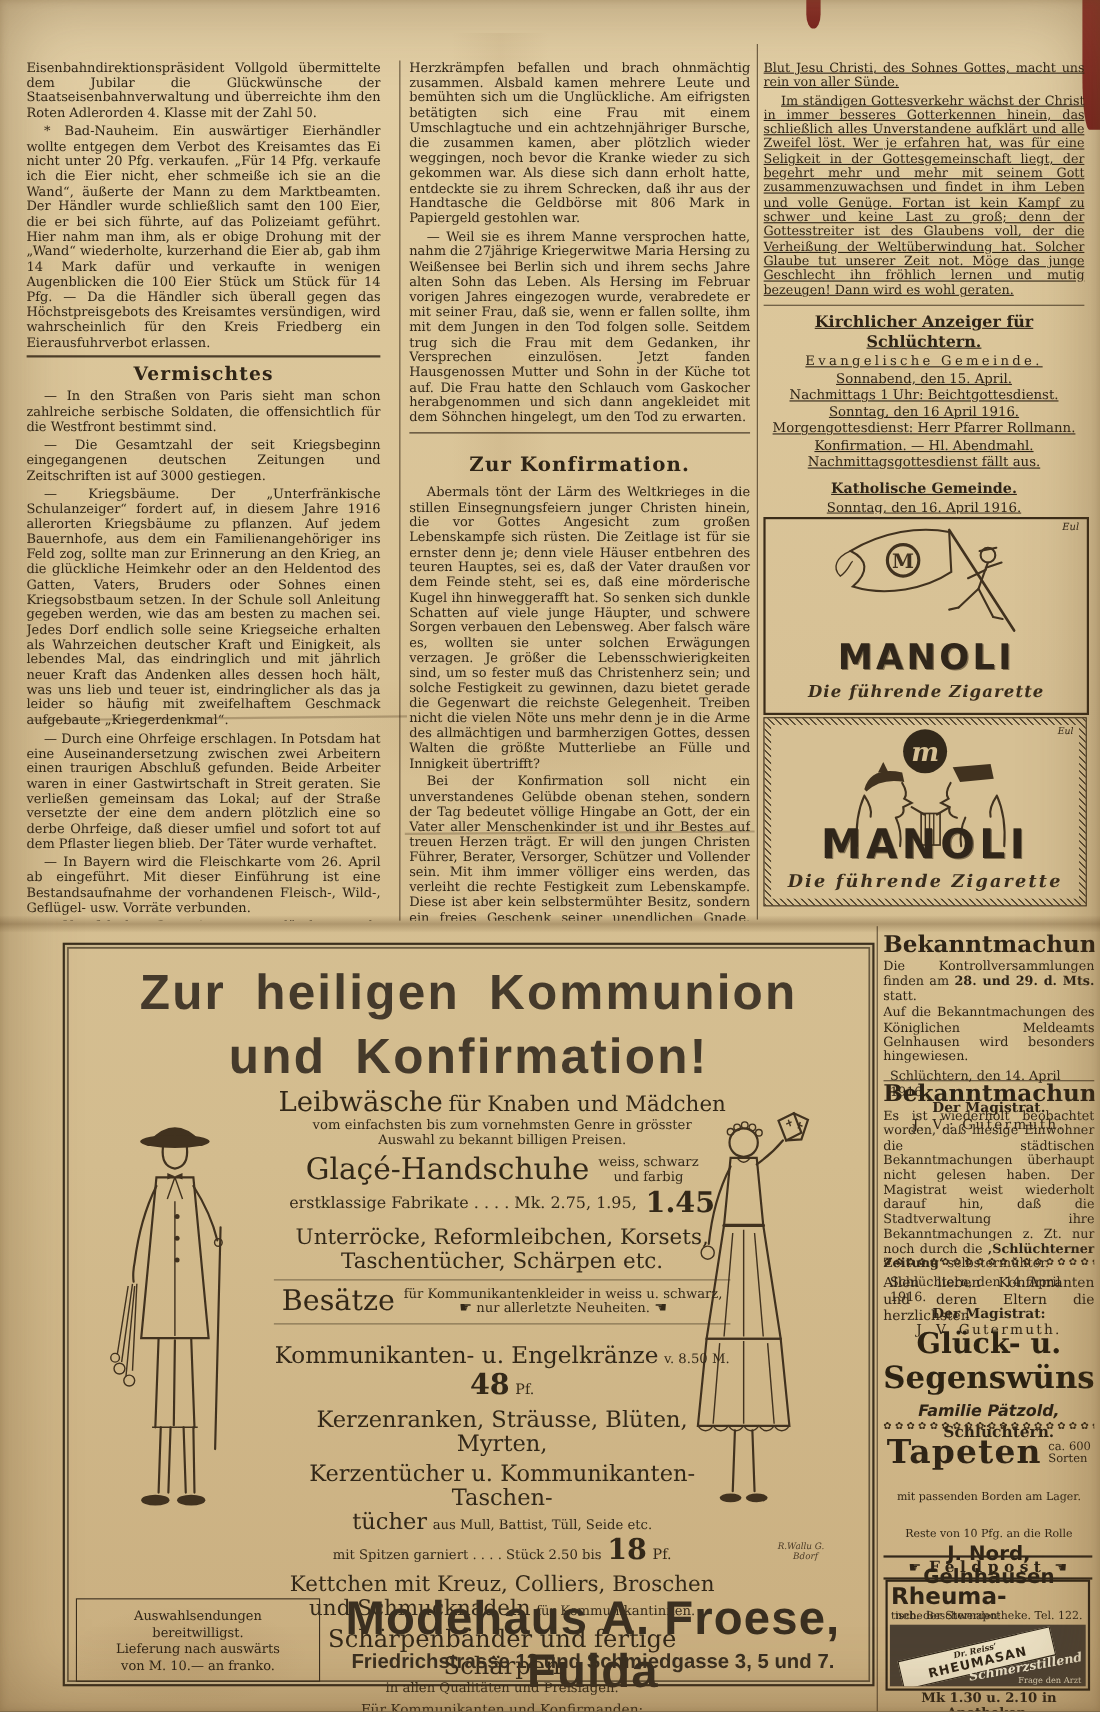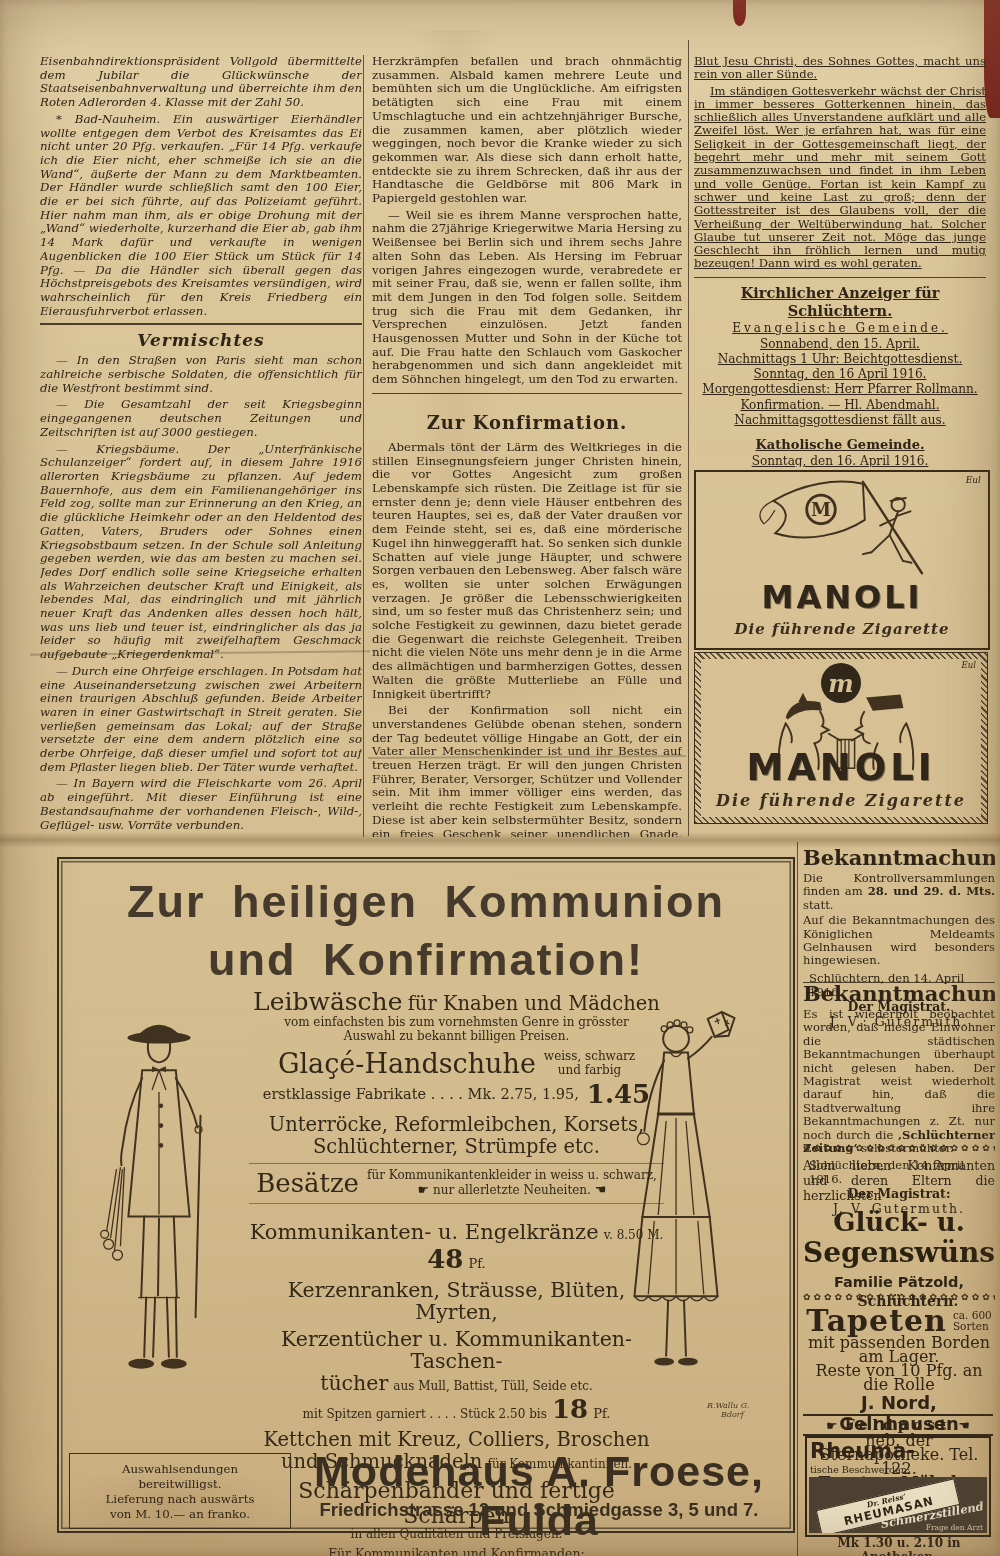--- a/index.html
+++ b/index.html
@@ -42,21 +42,21 @@
   .bek-body{font-size:11.6px;line-height:13.4px;text-align:justify;margin:2px 0;}
   .bek-date{font-size:11.6px;margin:3px 0 0 6px;}
   .bek-sig1{text-align:center;font-weight:bold;font-size:12.5px;line-height:15px;}
   .bek-sig2{text-align:center;font-size:12.5px;letter-spacing:2px;line-height:15px;}
   .flowers{font-family:"DejaVu Sans",sans-serif;font-size:9px;letter-spacing:3px;white-space:nowrap;
     overflow:hidden;color:#3c2d18;text-align:center;}
   .congrat-intro{font-size:12.6px;line-height:15px;text-align:justify;}
   .congrat-big{font-weight:bold;text-align:center;color:#2c2212;}
   .tap-title{font-family:"DejaVu Serif",serif;font-weight:bold;font-size:30px;letter-spacing:1px;line-height:30px;}
   .tap-small{font-size:10.5px;line-height:11.5px;}
-  .tap-line{font-size:16px;line-height:14px;text-align:center;}
+  .tap-line{font-size:10px;line-height:14px;text-align:center;margin-top:19px;}
   .tap-name{font-family:"DejaVu Sans","Liberation Sans",sans-serif;font-weight:bold;font-size:18px;
     text-align:center;line-height:21px;}
   .feldpost{display:flex;align-items:center;justify-content:center;gap:7px;border-top:2px solid #33281a;
     border-bottom:2px solid #33281a;padding:1px 0;}
   .feld-label{font-weight:bold;font-size:14px;letter-spacing:5px;}
   .hand{font-family:"DejaVu Sans",sans-serif;font-size:13px;}
   .rheuma{position:absolute;left:2px;right:4px;border:2px solid #2f2517;}
   .rh-head{display:flex;align-items:baseline;gap:4px;padding:1px 3px;}
   .rh-title{font-family:"DejaVu Sans",sans-serif;font-weight:bold;font-size:21px;}
   .rh-sub{font-size:9.5px;}
@@ -105,21 +105,21 @@
   <div class="stain" style="left:60px;top:1460px;width:220px;height:90px;background:radial-gradient(closest-side,rgba(110,75,35,.12),rgba(110,75,35,0));"></div>
   <div class="stain" style="left:410px;top:30px;width:90px;height:520px;border-radius:0;background:linear-gradient(90deg,rgba(125,90,45,0),rgba(125,90,45,.08),rgba(125,90,45,0));"></div>
   <div class="crease" style="top:832px;"></div>
   <div class="scratch" style="left:30px;top:652px;width:340px;transform:rotate(-0.6deg);"></div>
   <div class="scratch" style="left:368px;top:756px;width:318px;transform:rotate(-0.4deg);"></div>
 
   <div class="colrule" style="left:363px;top:55px;height:782px;"></div>
   <div class="colrule" style="left:688px;top:40px;height:796px;"></div>
   <div class="colrule" style="left:797px;top:842px;height:714px;"></div>
 
-  <div class="col" style="left:40px;top:55px;width:322px;height:782px;font-style:italic;">
+  <div class="col" style="left:24px;top:55px;width:322px;height:782px;">
     <p class="bp">Eisenbahndirektionspräsident Vollgold übermittelte dem Jubilar die Glückwünsche der Staatseisenbahnverwaltung und überreichte ihm den Roten Adlerorden 4. Klasse mit der Zahl 50.</p>
     <p class="bp ind">* Bad-Nauheim. Ein auswärtiger Eierhändler wollte entgegen dem Verbot des Kreisamtes das Ei nicht unter 20 Pfg. verkaufen. „Für 14 Pfg. verkaufe ich die Eier nicht, eher schmeiße ich sie an die Wand“, äußerte der Mann zu dem Marktbeamten. Der Händler wurde schließlich samt den 100 Eier, die er bei sich führte, auf das Polizeiamt geführt. Hier nahm man ihm, als er obige Drohung mit der „Wand“ wiederholte, kurzerhand die Eier ab, gab ihm 14 Mark dafür und verkaufte in wenigen Augenblicken die 100 Eier Stück um Stück für 14 Pfg. — Da die Händler sich überall gegen das Höchstpreisgebots des Kreisamtes versündigen, wird wahrscheinlich für den Kreis Friedberg ein Eierausfuhrverbot erlassen.</p>
     <div class="h-verm">Vermischtes</div>
     <p class="bp ind">— In den Straßen von Paris sieht man schon zahlreiche serbische Soldaten, die offensichtlich für die Westfront bestimmt sind.</p>
     <p class="bp ind">— Die Gesamtzahl der seit Kriegsbeginn eingegangenen deutschen Zeitungen und Zeitschriften ist auf 3000 gestiegen.</p>
     <p class="bp ind">— Kriegsbäume. Der „Unterfränkische Schulanzeiger“ fordert auf, in diesem Jahre 1916 allerorten Kriegsbäume zu pflanzen. Auf jedem Bauernhofe, aus dem ein Familienangehöriger ins Feld zog, sollte man zur Erinnerung an den Krieg, an die glückliche Heimkehr oder an den Heldentod des Gatten, Vaters, Bruders oder Sohnes einen Kriegsobstbaum setzen. In der Schule soll Anleitung gegeben werden, wie das am besten zu machen sei. Jedes Dorf endlich solle seine Kriegseiche erhalten als Wahrzeichen deutscher Kraft und Einigkeit, als lebendes Mal, das eindringlich und mit jährlich neuer Kraft das Andenken alles dessen hoch hält, was uns lieb und teuer ist, eindringlicher als das ja leider so häufig mit zweifelhaftem Geschmack aufgebaute „Kriegerdenkmal“.</p>
     <p class="bp ind">— Durch eine Ohrfeige erschlagen. In Potsdam hat eine Auseinandersetzung zwischen zwei Arbeitern einen traurigen Abschluß gefunden. Beide Arbeiter waren in einer Gastwirtschaft in Streit geraten. Sie verließen gemeinsam das Lokal; auf der Straße versetzte der eine dem andern plötzlich eine so derbe Ohrfeige, daß dieser umfiel und sofort tot auf dem Pflaster liegen blieb. Der Täter wurde verhaftet.</p>
     <p class="bp ind">— In Bayern wird die Fleischkarte vom 26. April ab eingeführt. Mit dieser Einführung ist eine Bestandsaufnahme der vorhandenen Fleisch-, Wild-, Geflügel- usw. Vorräte verbunden.</p>
     <p class="bp ind">— Von falschen Samaritern ausgeplündert wurde ein hilfloses Mädchen in Lichtenberg. Eine Korrespondentin Johanna K. wurde in der Müggelstraße von</p>
   </div>
@@ -270,21 +270,21 @@
             <div class="asm">und farbig</div>
           </span>
         </div>
         <div class="arow">
           <span style="font-size:14.5px;">erstklassige Fabrikate .  .  .  .  Mk. 2.75, 1.95,</span>
           <span class="aprice">1.45</span>
         </div>
       </div>
       <div class="asec">
         <div class="alg">Unterröcke, Reformleibchen, Korsets,</div>
-        <div class="alg">Schlüchterner, Strümpfe etc.</div>
+        <div class="alg">Taschentücher, Schärpen etc.</div>
       </div>
       <div class="asec" style="border-top:1px solid rgba(59,47,30,.5);padding-top:4px;">
         <div class="arow">
           <span class="atitle" style="font-size:26px;">Besätze</span>
           <span>
             <div class="asm">für Kommunikantenkleider in weiss u. schwarz,</div>
             <div class="asm">
               <span class="hand">☛</span>
               <span>nur allerletzte Neuheiten.</span>
               <span class="hand">☚</span>
@@ -356,21 +356,21 @@
       <div class="bek-sig1">Der Magistrat:</div>
       <div class="bek-sig2">J. V. Gutermuth.</div>
     </div>
 
     <div class="flowers" style="position:absolute;top:303px;left:0;right:0;">✿✿✿✿✿✿✿✿✿✿✿✿✿✿✿✿✿✿✿✿✿✿</div>
 
     <div style="position:absolute;top:318px;left:0;right:0;">
       <div class="congrat-intro">Allen lieben Konfirmanten und deren Eltern die herzlichsten</div>
       <div class="congrat-big" style="font-size:26px;line-height:30px;margin-top:4px;">Glück- u.</div>
       <div class="congrat-big" style="font-size:28px;line-height:32px;">Segenswünsche!</div>
-      <div style="text-align:center;margin-top:3px;"><span style="font-family:'DejaVu Sans',sans-serif;font-weight:bold;font-size:14.5px;">Familie Pätzold,</span> <span style="font-weight:bold;font-size:14px;padding-left:18px;">Schlüchtern.</span></div>
+      <div style="text-align:center;margin-top:3px;"><span style="font-family:'DejaVu Sans',sans-serif;font-weight:bold;font-size:14.5px;font-style:italic;">Familie Pätzold,</span> <span style="font-weight:bold;font-size:14px;padding-left:18px;">Schlüchtern.</span></div>
     </div>
 
     <div class="flowers" style="position:absolute;top:452px;left:0;right:0;">✿✿✿✿✿✿✿✿✿✿✿✿✿✿✿✿✿✿✿✿✿✿</div>
 
     <div style="position:absolute;top:466px;left:0;right:0;">
       <div style="display:flex;justify-content:center;align-items:center;gap:6px;">
         <span class="tap-title">Tapeten</span>
         <span>
           <div class="tap-small">ca. 600</div>
           <div class="tap-small">Sorten</div>

